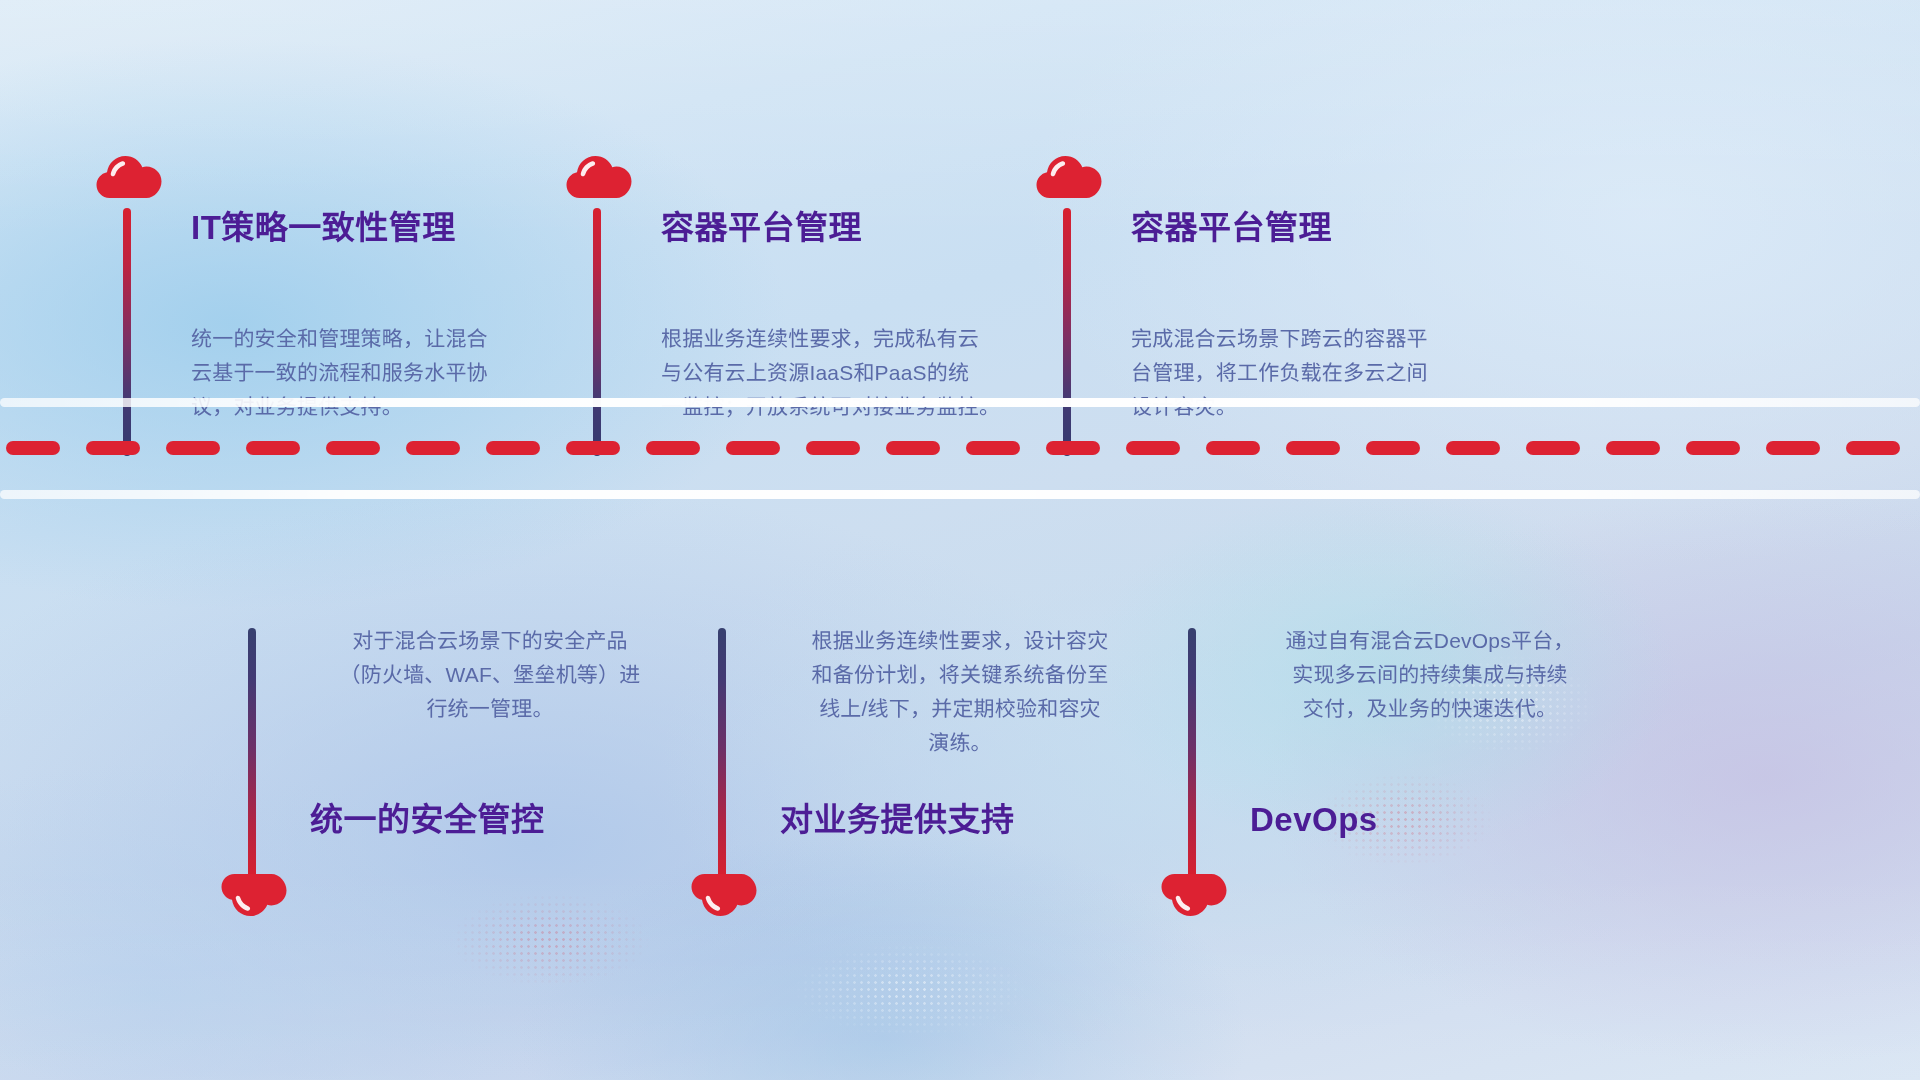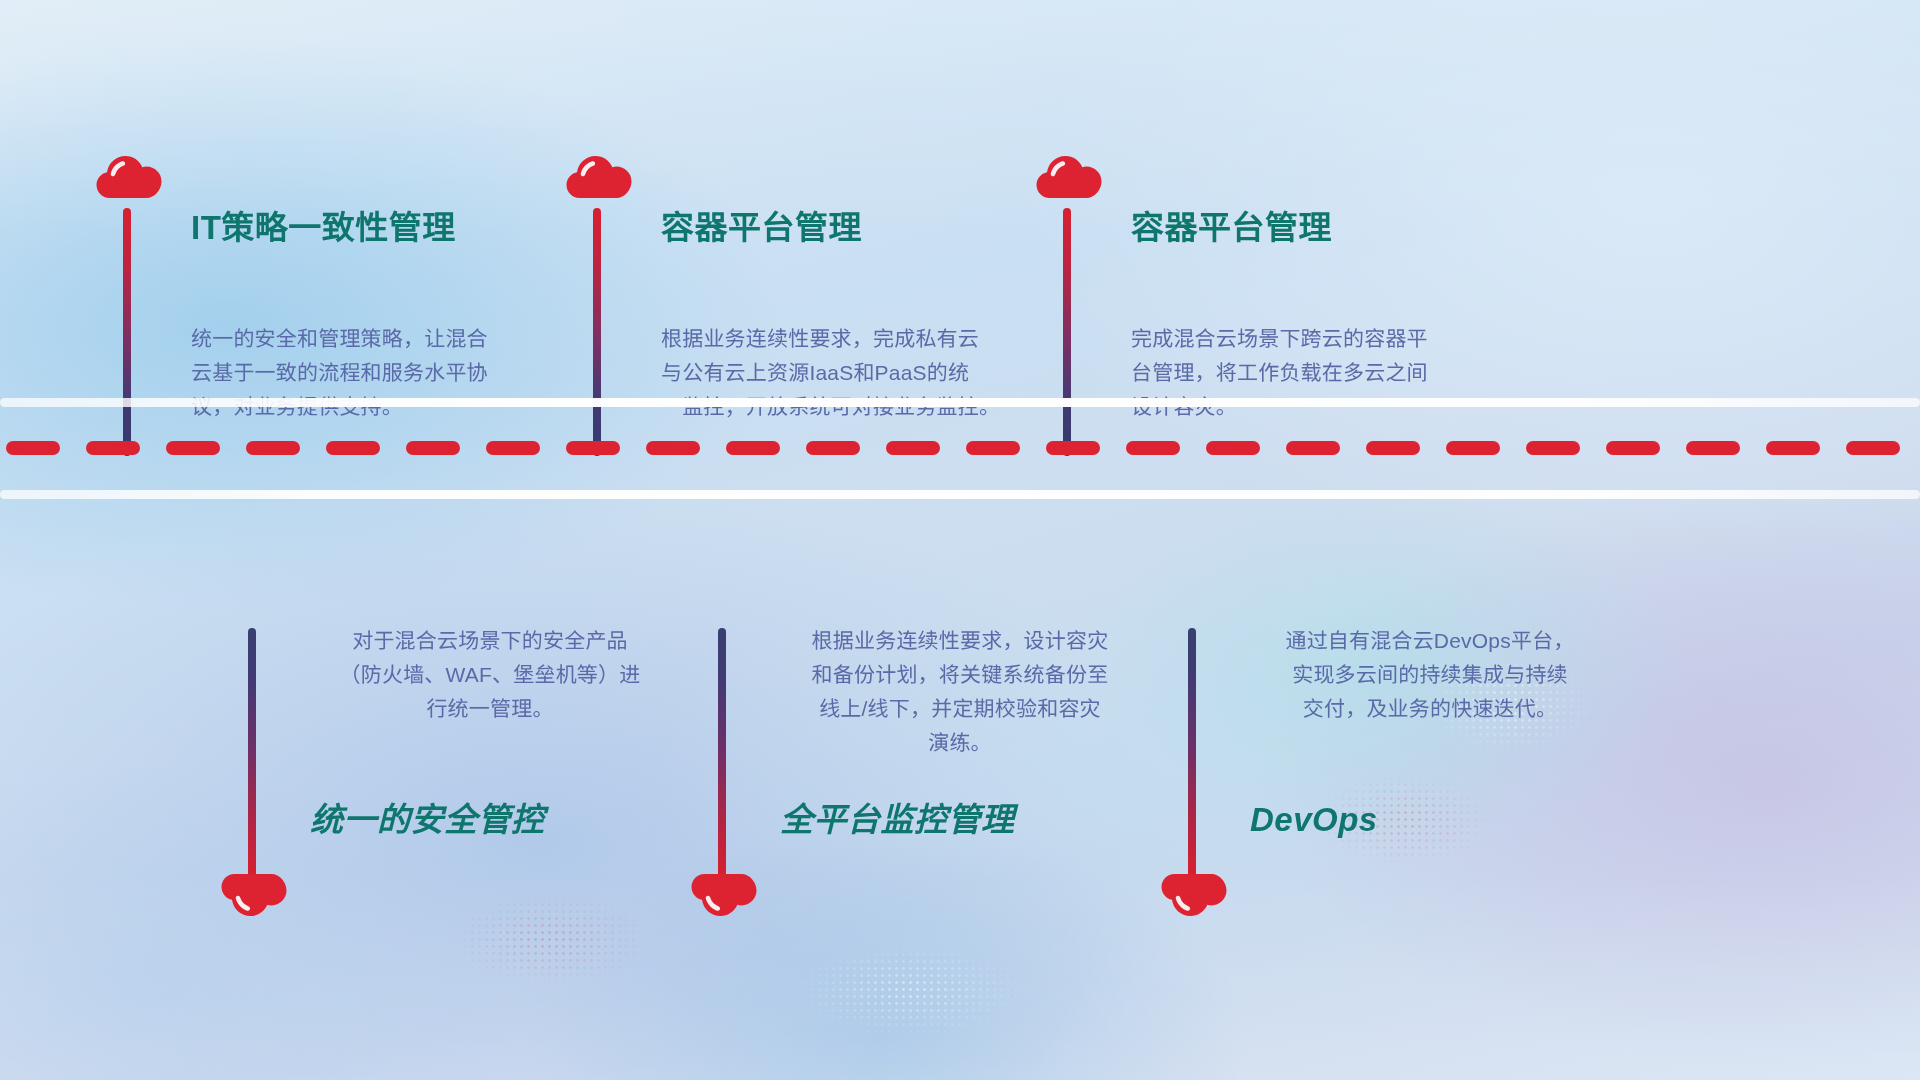--- a/index.html
+++ b/index.html
@@ -163,21 +163,21 @@
     height: 50px;
   }
   .cloud-marker svg { display: block; width: 66px; height: 50px; }
   .cloud-marker.flipped svg { transform: scaleY(-1); }
 
   
   .col-title {
     position: absolute;
     font-size: 33px;
     font-weight: 700;
-    color: #0f766e;
+    color: #4c1d95;
     letter-spacing: 0.5px;
     white-space: nowrap;
     line-height: 1.2;
   }
 
   
   .col-body {
     position: absolute;
     width: 360px;
     font-size: 21px;
@@ -191,21 +191,21 @@
   
   .row-top .stem      { top: 58px;  height: 248px; }
   .row-top .cloud-marker { top: 0px; left: -29px; }
   .row-top .col-title { top: 58px;  left: 66px; }
   .row-top .col-body  { top: 172px; left: 66px; }
 
   
   .row-bot .stem      { top: 0px;   height: 250px; }
   .row-bot .cloud-marker { top: 244px; left: -29px; }
   .row-bot .col-body  { top: -4px;  left: 60px; text-align: center; }
-  .row-bot .col-title { top: 172px; left: 60px; font-style: italic; }
+  .row-bot .col-title { top: 172px; left: 60px; }
 </style>
 </head>
 <body>
 
 <div id="stage">
 
   <div class="bg-layer bg-base"></div>
   <div class="bg-layer bg-blob-a"></div>
   <div class="bg-layer bg-blob-b"></div>
   <div class="bg-layer bg-blob-c"></div>
@@ -313,21 +313,21 @@
     <div class="cloud-marker flipped">
       <svg viewBox="0 0 66 50" xmlns="http://www.w3.org/2000/svg">
         <path d="M13.5 48C6.2 48 0.5 42.2 0.5 35.1c0-6.3 4.5-11.6 10.5-12.8C12.3 13 20 6 29.4 6c7.6 0 14.2 4.6 16.9 11.2 1.3-.4 2.7-.6 4.1-.6 8.3 0 15.1 6.7 15.1 14.9S58.7 48 50.4 48H13.5z" fill="#dd2232"></path>
         <path d="M14.8 23.4c1.6-6.1 6.2-10.6 11.4-12.1 1.6-.5 2.9.6 2.9 2.1 0 1.1-.7 2-1.8 2.4-3.7 1.2-6.8 4.4-8.1 8.6-.4 1.3-1.6 2.1-2.8 1.8-1.2-.3-1.9-1.6-1.6-2.8z" fill="#ffffff" opacity="0.92"></path>
       </svg>
     </div>
     <div class="col-body">根据业务连续性要求，设计容灾
 和备份计划，将关键系统备份至
 线上/线下，并定期校验和容灾
 演练。</div>
-    <div class="col-title">全平台监控管理</div>
+    <div class="col-title">对业务提供支持</div>
   </div>
 
   <div class="col row-bot" style="left:1190px; top:628px;">
     <div class="stem stem-bottom" style="left:-2px;"></div>
     <div class="cloud-marker flipped">
       <svg viewBox="0 0 66 50" xmlns="http://www.w3.org/2000/svg">
         <path d="M13.5 48C6.2 48 0.5 42.2 0.5 35.1c0-6.3 4.5-11.6 10.5-12.8C12.3 13 20 6 29.4 6c7.6 0 14.2 4.6 16.9 11.2 1.3-.4 2.7-.6 4.1-.6 8.3 0 15.1 6.7 15.1 14.9S58.7 48 50.4 48H13.5z" fill="#dd2232"></path>
         <path d="M14.8 23.4c1.6-6.1 6.2-10.6 11.4-12.1 1.6-.5 2.9.6 2.9 2.1 0 1.1-.7 2-1.8 2.4-3.7 1.2-6.8 4.4-8.1 8.6-.4 1.3-1.6 2.1-2.8 1.8-1.2-.3-1.9-1.6-1.6-2.8z" fill="#ffffff" opacity="0.92"></path>
       </svg>
     </div>

